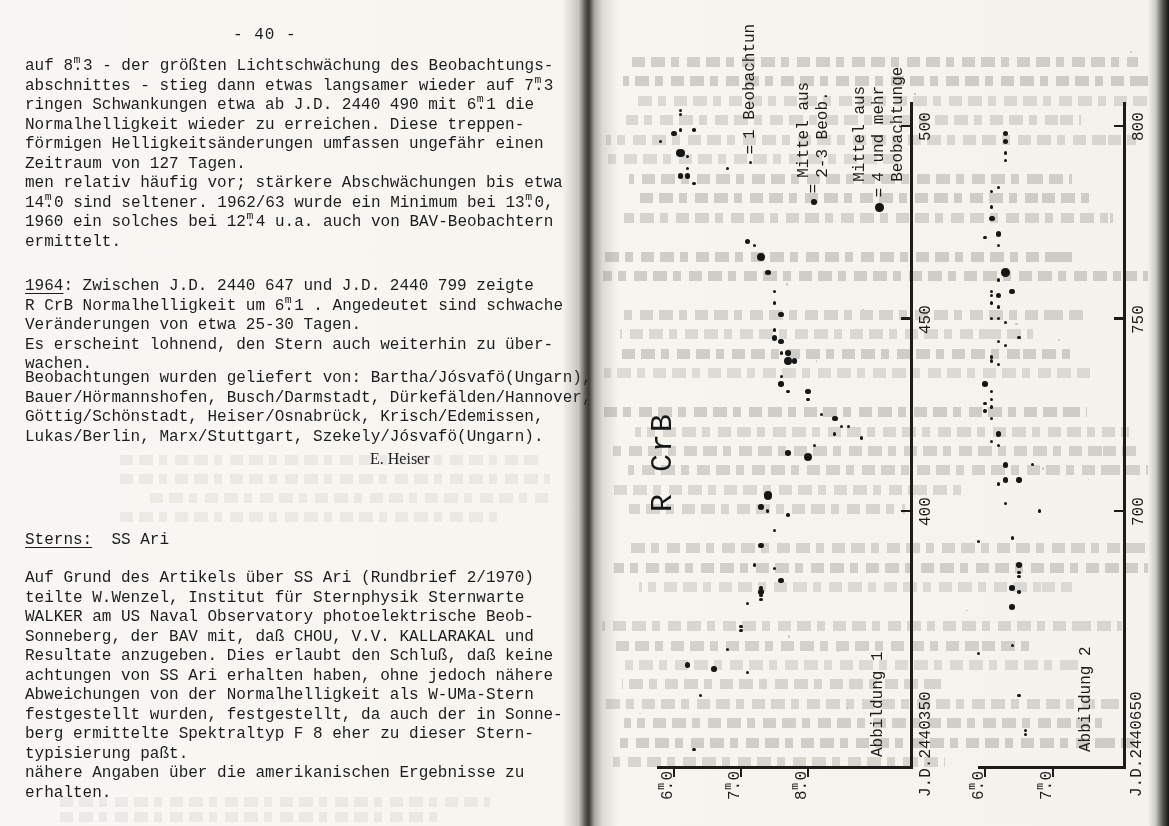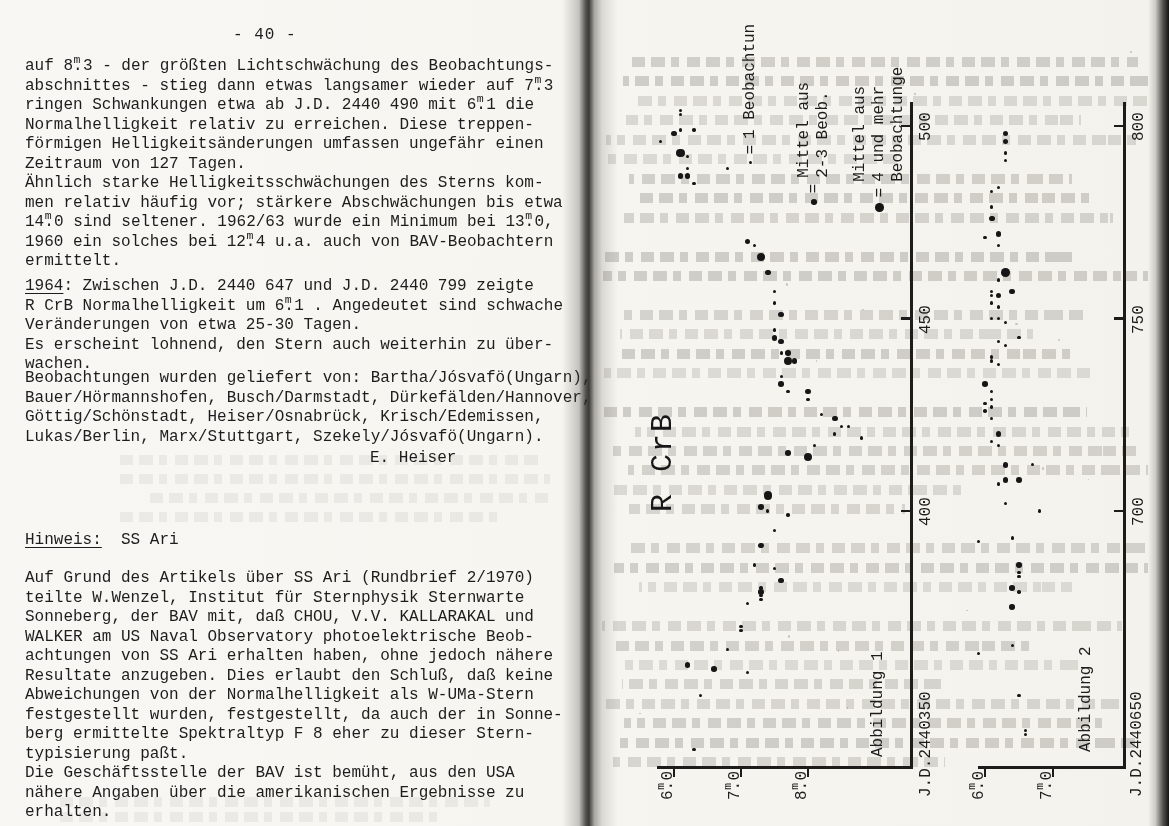--- a/index.html
+++ b/index.html
@@ -88,60 +88,58 @@
       <div class="speck" style="left: 846.666px; top: 707.008px; width: 1.8px; height: 1.8px; opacity: 0.35;"></div>
     </div>
 
   <div>
     <div class="pageno tline">- 40 -</div>
     <div id="left-text">
         <div class="para" style="left: 25px; top: 57px; font-family: Liberation Mono, monospace;">
           <div class="tline">auf 8<span class="mm"><b>m</b>.</span>3 - der größten Lichtschwächung des Beobachtungs-</div>
           <div class="tline">abschnittes - stieg dann etwas langsamer wieder auf 7<span class="mm"><b>m</b>.</span>3</div>
           <div class="tline">ringen Schwankungen etwa ab J.D. 2440 490 mit 6<span class="mm"><b>m</b>.</span>1 die</div>
-          <div class="tline">Normalhelligkeit relativ zu erreichen. Diese treppen-</div>
+          <div class="tline">Normalhelligkeit wieder zu erreichen. Diese treppen-</div>
           <div class="tline">förmigen Helligkeitsänderungen umfassen ungefähr einen</div>
           <div class="tline">Zeitraum von 127 Tagen.</div>
-          <div class="tline">Ähnlich starke Helligkeitsschwächungen des Sterns kom-</div>
           <div class="tline">men relativ häufig vor; stärkere Abschwächungen bis etwa</div>
           <div class="tline">14<span class="mm"><b>m</b>.</span>0 sind seltener. 1962/63 wurde ein Minimum bei 13<span class="mm"><b>m</b>.</span>0,</div>
           <div class="tline">1960 ein solches bei 12<span class="mm"><b>m</b>.</span>4 u.a. auch von BAV-Beobachtern</div>
           <div class="tline">ermittelt.</div>
         </div>
         <div class="para" style="left: 25px; top: 277px;">
           <div class="tline"><u>1964</u>: Zwischen J.D. 2440 647 und J.D. 2440 799 zeigte</div>
           <div class="tline">R CrB Normalhelligkeit um 6<span class="mm"><b>m</b>.</span>1 . Angedeutet sind schwache</div>
           <div class="tline">Veränderungen von etwa 25-30 Tagen.</div>
           <div class="tline">Es erscheint lohnend, den Stern auch weiterhin zu über-</div>
           <div class="tline">wachen.</div>
         </div>
         <div class="para" style="left: 25px; top: 369px;">
           <div class="tline">Beobachtungen wurden geliefert von: Bartha/Jósvafö(Ungarn),</div>
           <div class="tline">Bauer/Hörmannshofen, Busch/Darmstadt, Dürkefälden/Hannover,</div>
           <div class="tline">Göttig/Schönstadt, Heiser/Osnabrück, Krisch/Edemissen,</div>
           <div class="tline">Lukas/Berlin, Marx/Stuttgart, Szekely/Jósvafö(Ungarn).</div>
         </div>
-        <div class="para" style="left: 370px; top: 449px;">
+        <div class="para" style="left: 370px; top: 449px; font-family: Liberation Serif, serif;">
           <div class="tline">E. Heiser</div>
         </div>
         <div class="para" style="left: 25px; top: 531px;">
-          <div class="tline"><u>Hinweis:</u>  SS Ari</div>
+          <div class="tline"><u>Sterns:</u>  SS Ari</div>
         </div>
         <div class="para" style="left: 25px; top: 569px;">
           <div class="tline">Auf Grund des Artikels über SS Ari (Rundbrief 2/1970)</div>
           <div class="tline">teilte W.Wenzel, Institut für Sternphysik Sternwarte</div>
+          <div class="tline">WALKER am US Naval Observatory photoelektrische Beob-</div>
           <div class="tline">Sonneberg, der BAV mit, daß CHOU, V.V. KALLARAKAL und</div>
-          <div class="tline">WALKER am US Naval Observatory photoelektrische Beob-</div>
+          <div class="tline">Resultate anzugeben. Dies erlaubt den Schluß, daß keine</div>
           <div class="tline">achtungen von SS Ari erhalten haben, ohne jedoch nähere</div>
-          <div class="tline">Resultate anzugeben. Dies erlaubt den Schluß, daß keine</div>
           <div class="tline">Abweichungen von der Normalhelligkeit als W-UMa-Stern</div>
           <div class="tline">festgestellt wurden, festgestellt, da auch der in Sonne-</div>
           <div class="tline">berg ermittelte Spektraltyp F 8 eher zu dieser Stern-</div>
           <div class="tline">typisierung paßt.</div>
-          <div class="tline">Die Geschäftsstelle der BAV ist bemüht, aus den USA</div>
           <div class="tline">nähere Angaben über die amerikanischen Ergebnisse zu</div>
           <div class="tline">erhalten.</div>
         </div>
       </div>
   </div>
 
   <div>
     <div id="figure">
       <div class="rot ftitle" style="left:650px;top:512px;">R CrB</div>
       <div id="legend">

